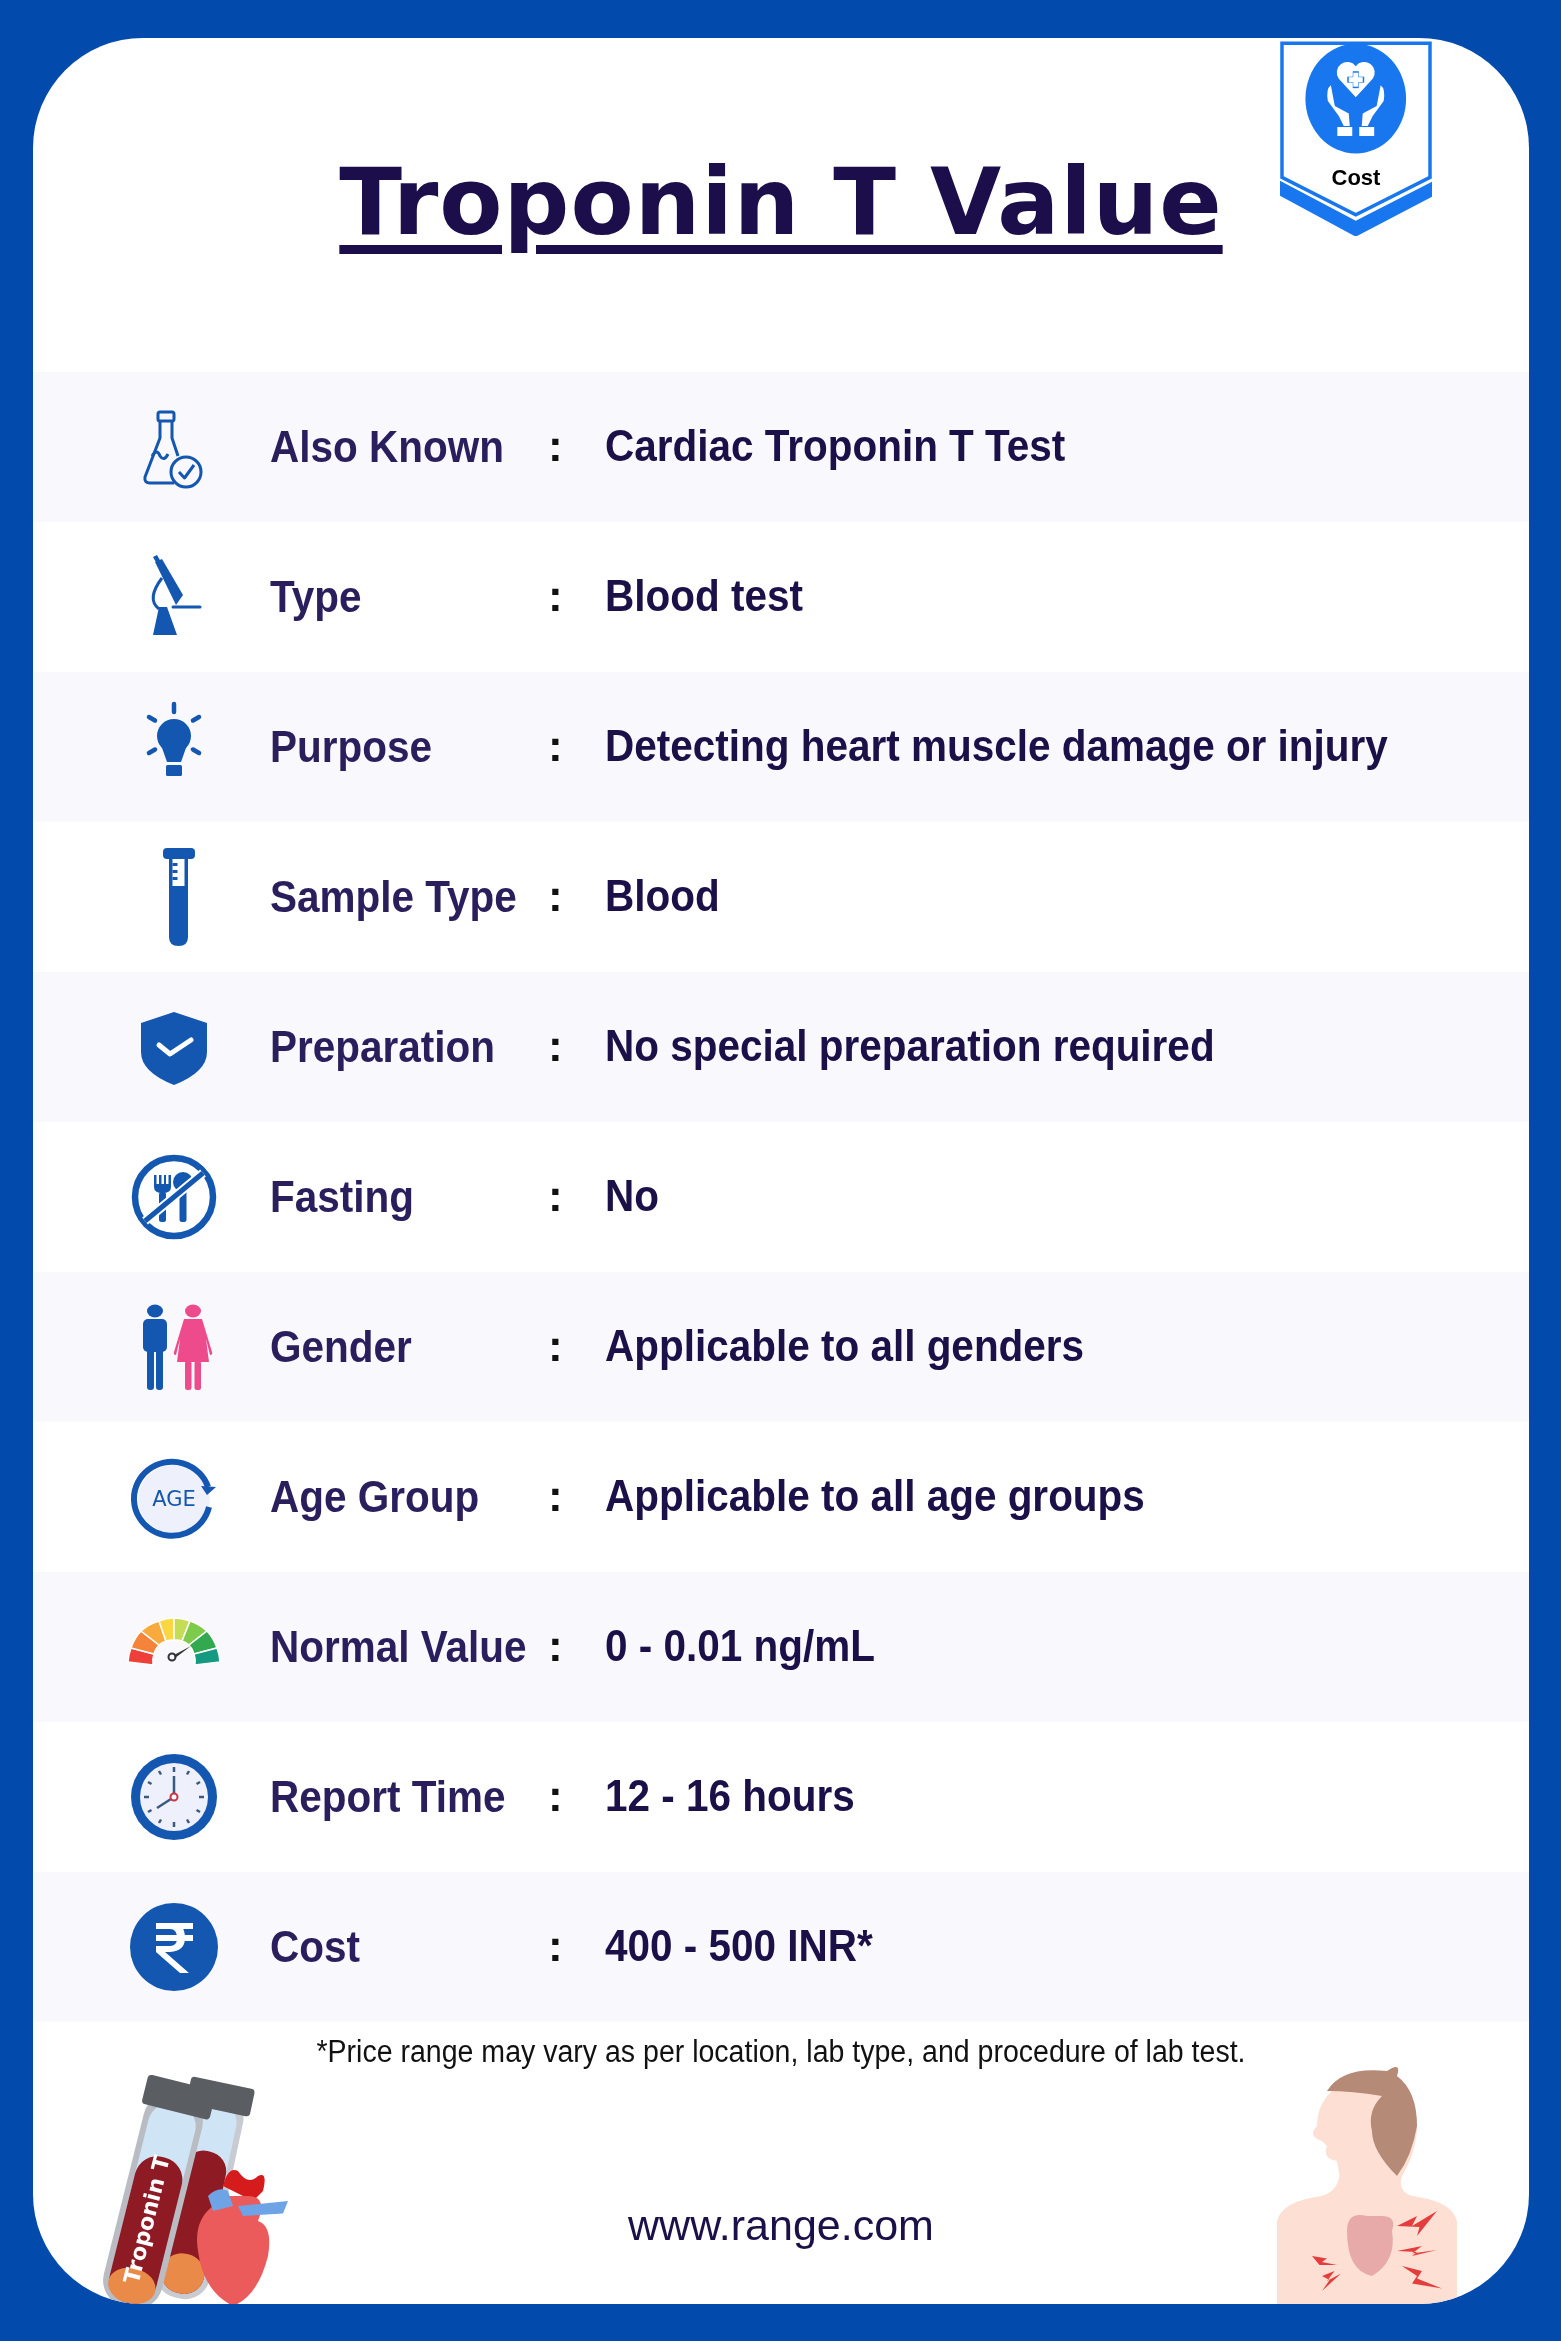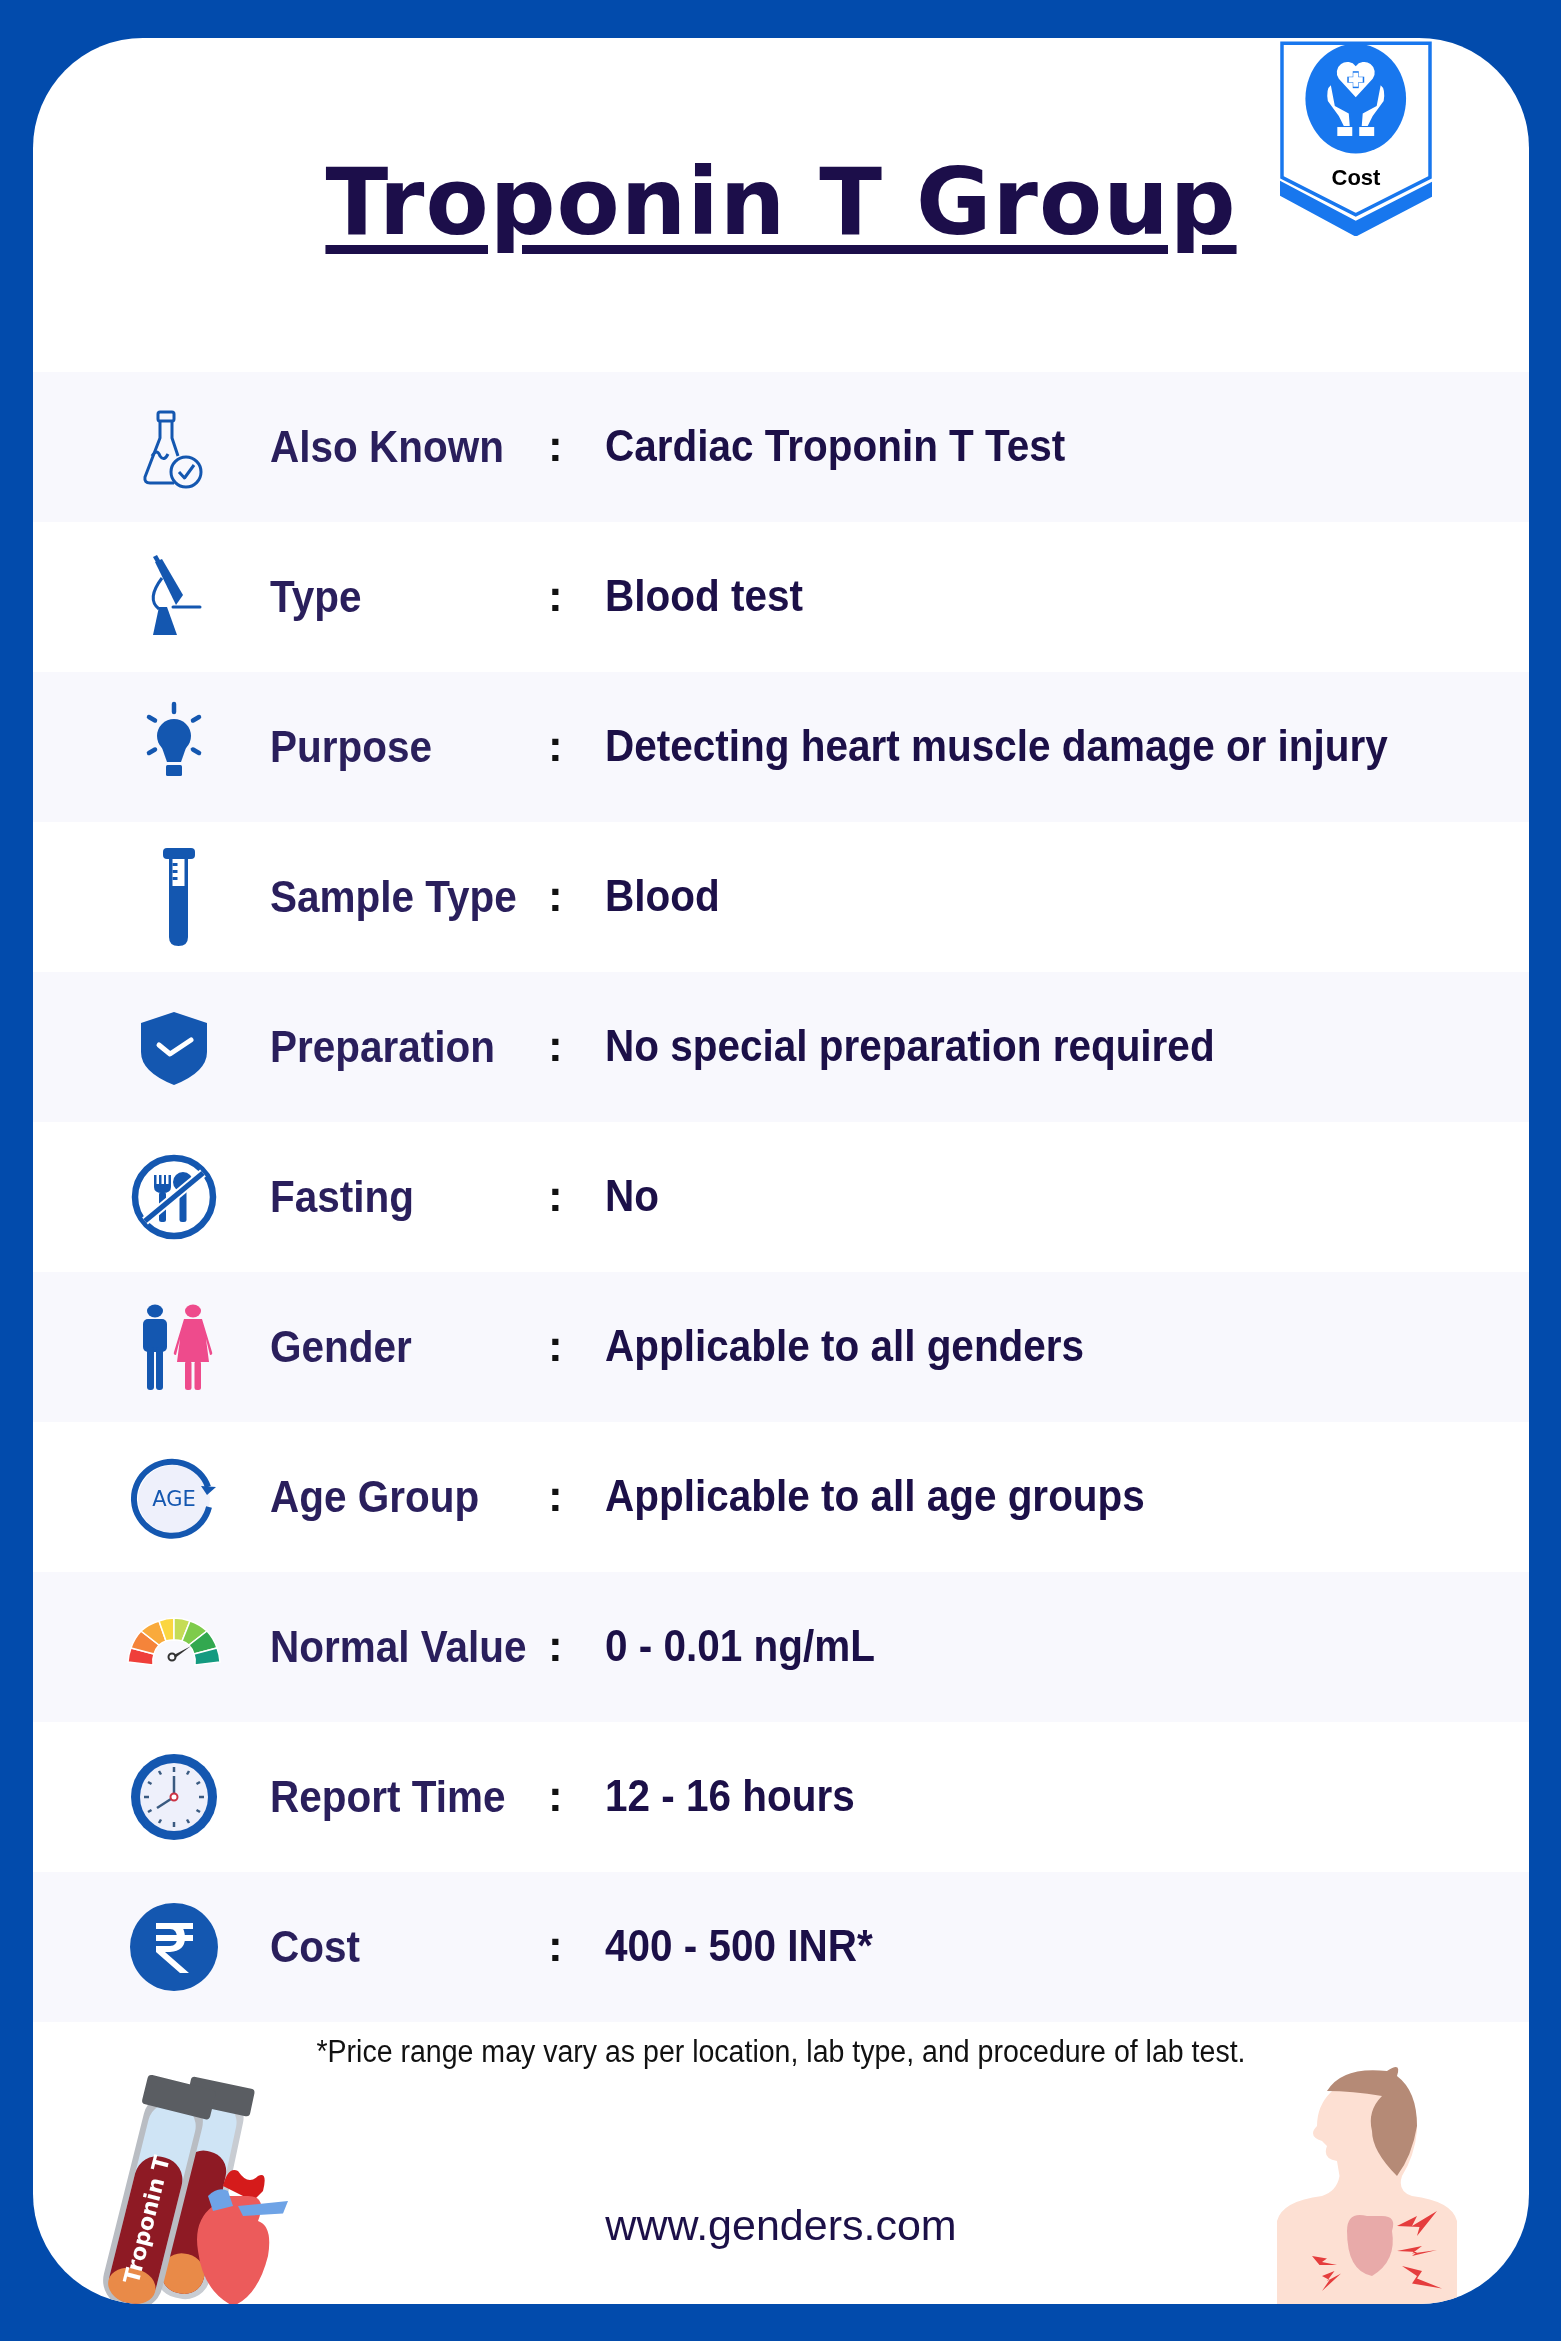--- a/index.html
+++ b/index.html
@@ -59,21 +59,21 @@
   .illus-right { position:absolute; left:1219px; top:2018px; width:250px; height:250px; }
   .illus-left svg, .illus-right svg { width:100%; height:100%; display:block; }
 </style>
 </head>
 <body>
 
 <div class="card">
 
 
   <div class="title">
-    <span>Troponin T Group</span>
+    <span>Troponin T Value</span>
   </div>
 
   <div class="badge" style="left:1247px;">
     <svg viewBox="0 0 305 390">
       <path d="M4 4 H301 V273 L152 348 L4 273 Z" fill="#fff" stroke="#1877ee" stroke-width="7"></path>
       <path d="M0 298 L152 378 L305 300 V330 L152 410 L0 328 Z" fill="#1877ee" transform="translate(0,-18)"></path>
       <ellipse cx="152" cy="115" rx="101" ry="110" fill="#1877ee"></ellipse>
       <path d="M152 112 L118 75 A18 18 0 0 1 152 50 A18 18 0 0 1 186 75 Z" fill="#fff"></path>
       <rect x="146" y="60" width="12" height="34" fill="#1877ee"></rect>
       <rect x="135" y="71" width="34" height="12" fill="#1877ee"></rect>
@@ -324,21 +324,21 @@
 
       <g transform="translate(200 190)">
         <path d="M60 40 Q70 0 90 10 Q110 40 130 20 Q150 10 140 50 L120 70 Z" fill="#d51b1b"></path>
         <path d="M40 80 Q30 60 60 60 L110 60 Q150 60 130 110 Q160 120 150 180 Q130 260 80 280 Q20 250 10 170 Q0 110 40 80 Z" fill="#ec5b5b"></path>
         <path d="M30 60 Q50 40 70 50 L80 80 L40 90 Z" fill="#6ea3e6"></path>
         <path d="M90 80 L190 70 L180 95 L100 100 Z" fill="#6ea3e6"></path>
       </g>
     </svg>
   </div>
 
-  <div class="url">www.genders.com</div>
+  <div class="url">www.range.com</div>
 
   <div class="illus-right">
     <svg viewBox="0 0 500 500">
       <path d="M240 30 Q330 40 330 150 Q325 200 300 240 Q290 270 320 280 Q400 290 410 330 V500 H50 V330 Q60 290 140 280 Q170 270 175 240 L170 210 Q140 205 150 180 L140 170 Q110 160 130 140 Q130 60 240 30 Z" fill="#fde0d3"></path>
       <path d="M150 70 Q180 20 270 30 Q300 10 290 40 Q330 70 330 140 Q320 200 290 240 Q240 190 240 150 Q230 110 260 80 Q200 70 150 70 Z" fill="#b58a76"></path>
       <path d="M190 350 Q190 310 230 320 L260 320 Q290 320 280 350 Q290 410 240 440 Q190 430 190 350 Z" fill="#e6a4a4" opacity="0.9"></path>
       <g fill="#e53d3d">
         <path d="M290 340 L330 320 L320 340 L370 310 L330 360 L335 342 Z"></path>
         <path d="M290 390 L340 380 L320 395 L370 388 L320 400 L330 392 Z"></path>
         <path d="M300 420 L340 430 L330 445 L380 465 L320 455 L330 440 Z"></path>

